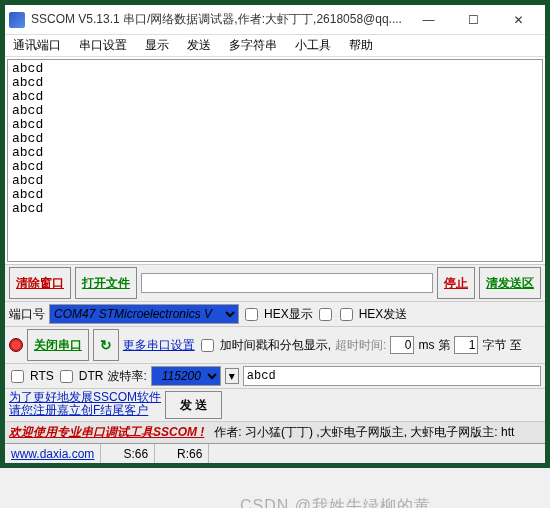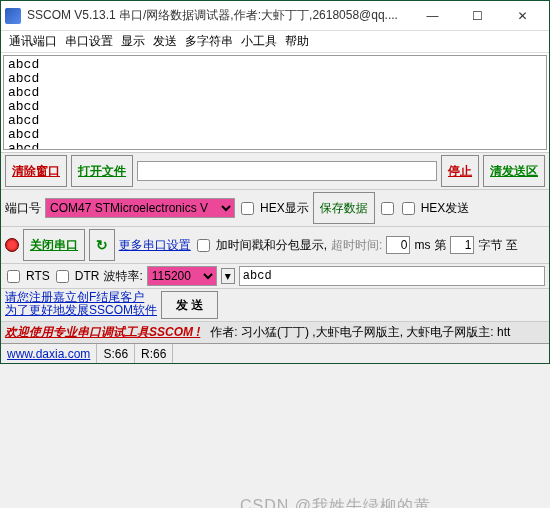--- a/index.html
+++ b/index.html
@@ -1,40 +1,40 @@
 <!DOCTYPE html>
 <html><head>
 <meta charset="utf-8">
 <style>
 * { margin: 0; padding: 0; box-sizing: border-box; font-family: "Microsoft YaHei", SimSun, Arial, sans-serif; font-size: 12px; }
 body { background: #f0f0f0; width: 550px; height: 508px; overflow: hidden; }
-.window { width: 550px; height: 364px; background: #fff; border: 1px solid #14532d; display: flex; flex-direction: column; }
+.window { width: 550px; height: 468px; background: #fff; border: 5px solid #14532d; display: flex; flex-direction: column; }
 .titlebar { height: 30px; background: #fff; display: flex; align-items: center; padding: 0 4px; border-bottom: 1px solid #ddd; }
 .titlebar-icon { width: 16px; height: 16px; background: linear-gradient(135deg,#2a5cbf,#5a8cef); margin-right: 6px; border-radius: 2px; }
 .titlebar-text { flex: 1; color: #333; white-space: nowrap; overflow: hidden; text-overflow: ellipsis; }
 .titlebar-btns { display: flex; gap: 0; }
 .titlebar-btn { width: 45px; height: 30px; display: flex; align-items: center; justify-content: center; color: #333; cursor: pointer; }
-.menubar { height: 22px; display: flex; align-items: center; padding: 0 4px; border-bottom: 1px solid #ddd; }
+.menubar { height: 22px; display: flex; align-items: center; padding: 0 4px; gap: 10px; border-bottom: 1px solid #ddd; }
 .menubar span { cursor: pointer; padding: 2px 4px; }
 .textarea-main { flex: 1; border: 1px solid #999; margin: 2px; background: #fff; padding: 2px 4px; font-family: "Courier New", monospace; font-size: 13px; line-height: 14px; white-space: pre; overflow: auto; }
 .row { display: flex; align-items: center; padding: 2px 4px; gap: 4px; border-top: 1px solid #ccc; flex-wrap: nowrap; white-space: nowrap; }
 .btn { border: 1px solid #888; background: #efefef; padding: 15px 6px; cursor: pointer; height: 20px; display: inline-flex; align-items: center; }
 .btn.green { color: #008000; font-weight: bold; text-decoration: underline; }
 .btn.red { color: #c00000; font-weight: bold; text-decoration: underline; }
 .input-path { border: 1px solid #999; height: 20px; flex: 1; min-width: 40px; background: #fff; }
-select { border: 1px solid #999; height: 20px; background: #ec4899; font-size: 12px; }
+select { border: 1px solid #999; height: 20px; background: #1d4ed8; font-size: 12px; font-style: italic; }
 input[type=checkbox] { margin: 0 2px; }
 input[type=text].small { border: 1px solid #888; height: 18px; width: 24px; text-align: right; padding: 0 2px; }
 .panel { background: #efefef; }
 .record-icon { width:14px; height:14px; border-radius:50%; background: radial-gradient(circle,#ff4040 40%,#a00000 100%); border:1px solid #600; display:inline-block;}
 .refresh-icon { color:#008000; font-size:14px; font-weight:bold; }
 .link-blue { color:#0020c0; text-decoration: underline; cursor:pointer; }
 .link-red { color:#c00000; text-decoration: underline; cursor:pointer;font-style:italic; }
 .send-box { border:1px solid #999; background:#fff; height:20px; flex:1; padding:1px 3px; font-family:"Courier New",monospace; }
-.status-bottom { display:flex; align-items:center; border-top:1px solid #999; height:20px; font-size:12px; }
+.status-bottom { display:flex; align-items:center; border-top:1px solid #999; height:20px; font-size:12px;gap:16px; }
 .status-bottom > div { border-right:1px solid #bbb; padding:0 6px; height:100%; display:flex; align-items:center; }
 .watermark { position:absolute; left:240px; top:496px; color:rgba(120,120,120,0.55); font-size:16px; pointer-events:none; letter-spacing:1px; }
 .container { position:relative; }
 </style>
 </head>
 <body>
 <div class="container">
 
 <div class="window">
   <div class="titlebar">
@@ -78,21 +78,20 @@
       <span class="btn green">清发送区</span>
     </div>
 
     <div class="row">
       <span>端口号</span>
       <select style="width:190px;">
         <option>COM47 STMicroelectronics V</option>
       </select>
       <input type="checkbox" style="">
       <span>HEX显示</span>
-      <span class="btn" style="color:#006000">保存数据</span>
       <input type="checkbox" style="">
       <input type="checkbox" style="">
       <span>HEX发送</span>
     </div>
 
     <div class="row">
       <span class="record-icon"></span>
       <span class="btn green">关闭串口</span>
       <span class="btn">
             <span class="refresh-icon">↻</span>
@@ -107,31 +106,31 @@
       <input type="text" class="small" value="1" style="">
       <span>字节 至</span>
     </div>
 
     <div class="row">
       <input type="checkbox" style="">
       <span>RTS</span>
       <input type="checkbox" style="">
       <span>DTR</span>
       <span>波特率:</span>
-      <select style="width:70px;">
+      <select style="width:70px;padding-left:6px;">
         <option>115200</option>
       </select>
       <span style="border:1px solid #888;padding:0 3px;background:#efefef;">▾</span>
       <input class="send-box" value="abcd" style="">
     </div>
 
     <div class="row" style="align-items:stretch;">
       <div style="display:flex;flex-direction:column;line-height:13px;">
+        <span class="link-blue">为了更好地发展SSCOM软件</span>
         <span class="link-blue">请您注册嘉立创F结尾客户</span>
-        <span class="link-blue">为了更好地发展SSCOM软件</span>
       </div>
       <span class="btn" style="height:28px;padding:0 14px;font-weight:bold;">发    送</span>
     </div>
 
     <div class="row" style="background:#e4e4e4;">
       <span class="link-red" style="font-weight:bold">欢迎使用专业串口调试工具SSCOM !</span>
       <span style="margin-left:6px;">作者: 习小猛(丁丁) ,大虾电子网版主,  大虾电子网版主:  htt</span>
     </div>
 
     <div class="status-bottom">

